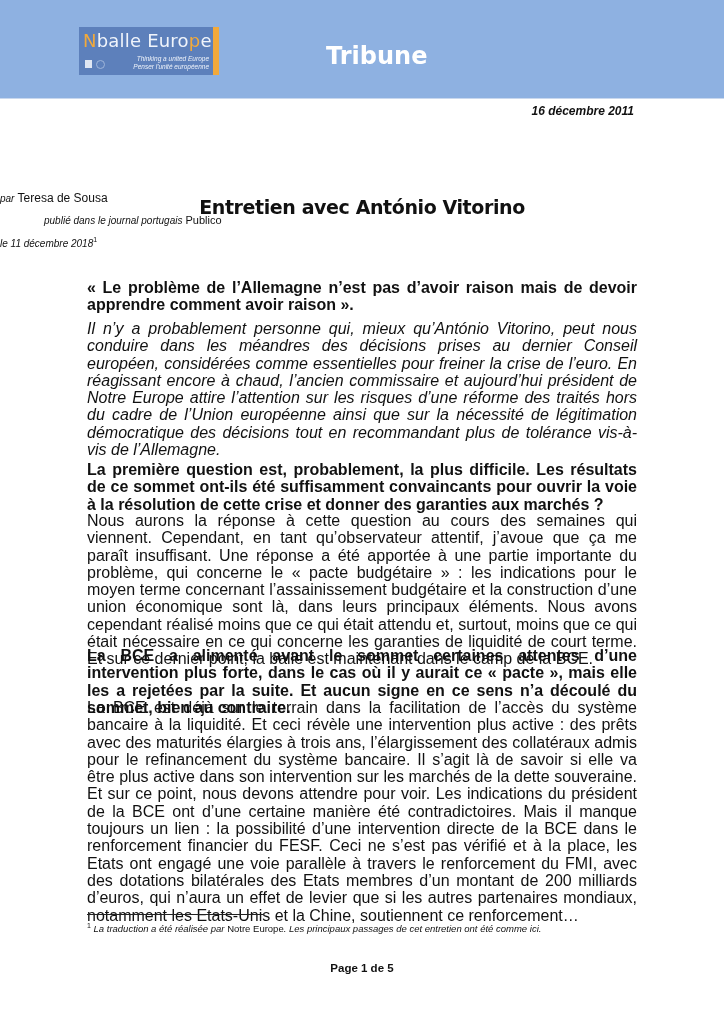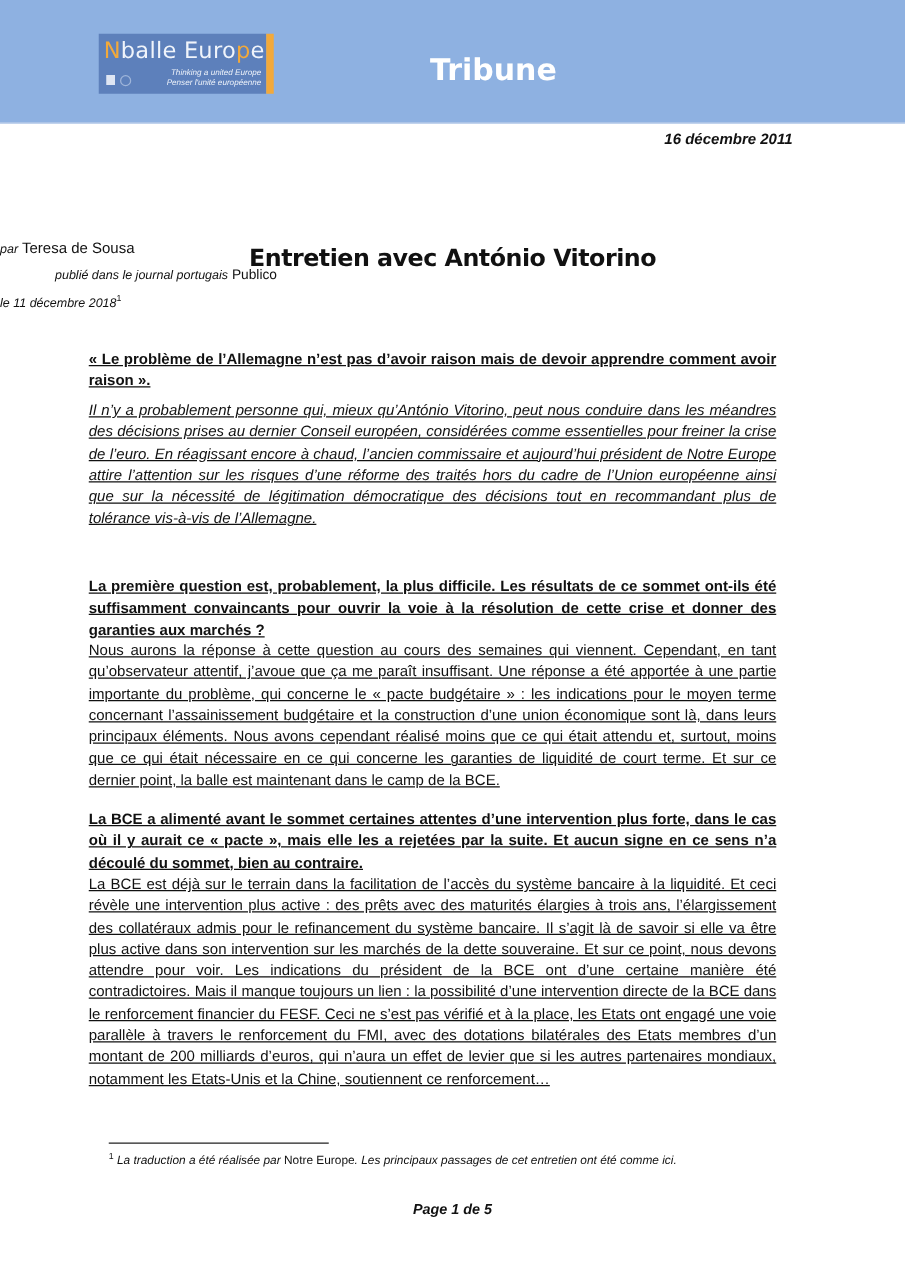--- a/index.html
+++ b/index.html
@@ -27,55 +27,55 @@
     position: absolute; right: 4px; top: 28px; font-size: 6.5px; line-height: 7.5px; color: #eef2fa;
     font-style: italic; text-align: right; white-space: nowrap;
   }
   .logo-icon1 {
     position: absolute; left: 6px; top: 33px; width: 7px; height: 8px; background: #dfe6f3;
   }
   .logo-icon2 {
     position: absolute; left: 17px; top: 33px; width: 7px; height: 7px; border: 1px solid #9fb5da; border-radius: 50%;
   }
   .banner-title {
-    position: absolute; left: 344px; top: 42px; font-size: 24px; font-weight: bold; color: #ffffff;
+    position: absolute; left: 326px; top: 42px; font-size: 24px; font-weight: bold; color: #ffffff;
     font-family: "DejaVu Sans", sans-serif;
   }
   .date {
     position: absolute; right: 90px; top: 104px; font-size: 12px; font-style: italic; font-weight: bold; text-align: center;
   }
   .title {
     position: absolute; left: 0; width: 724px; top: 159px; text-align: center; font-size: 19px; font-weight: bold;
     font-family: "DejaVu Sans", sans-serif; letter-spacing: -0.4px; margin-top: 37px;
   }
   .byline { position: absolute; left: 0; width: 724px; font-size: 11px; }
   .byline.l1 { top: 191px; font-size: 12px; }
   .byline.l2 { top: 214px; margin-left: 44px; }
   .byline.l3 { top: 236px; }
   .it { font-style: italic; font-size: 10px; }
   sup { font-size: 7px; }
   .content {
-    position: absolute; left: 71px; width: 550px; font-size: 12px; line-height: 17.3px; text-align: justify; text-decoration: underline;
+    position: absolute; left: 87px; width: 550px; font-size: 16px; line-height: 17.3px; text-align: justify;
   }
   .content p { margin: 0; }
   .quote { top: 279px; font-weight: bold; }
   .intro { top: 320px; font-style: italic; }
   .q1 { top: 461px; font-weight: bold; }
   .a1 { top: 512px; }
   .q2 { top: 647px; font-weight: bold; }
   .a2 { top: 699px; }
   .fn-rule {
     position: absolute; left: 87px; top: 914px; width: 176px; height: 1px; background: #222;
   }
   .footnote {
     position: absolute; left: 87px; top: 922px; font-size: 9.5px; font-style: italic; white-space: nowrap;
   }
   .footnote .n { font-style: normal; }
   .page-num {
-    position: absolute; left: 0; width: 724px; top: 962px; text-align: center; font-size: 11.5px; font-style: italic; font-weight: bold;
+    position: absolute; left: 0; width: 724px; top: 962px; text-align: center; font-size: 11.5px; font-weight: bold;
   }
 </style>
 </head>
 <body>
 
 <div class="banner">
   <div class="logo">
     <div class="logo-name"><span class="acc">N</span><span>balle Euro</span><span class="acc">p</span><span>e</span></div>
     <div class="logo-icon1"></div>
     <div class="logo-icon2"></div>

